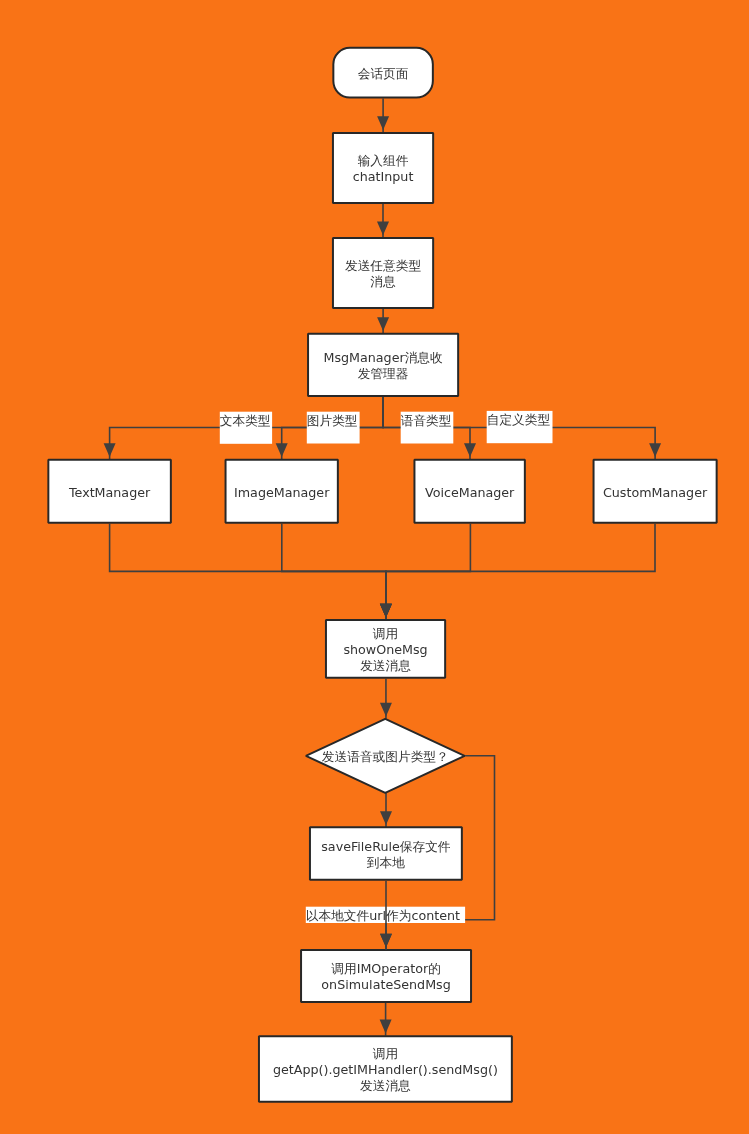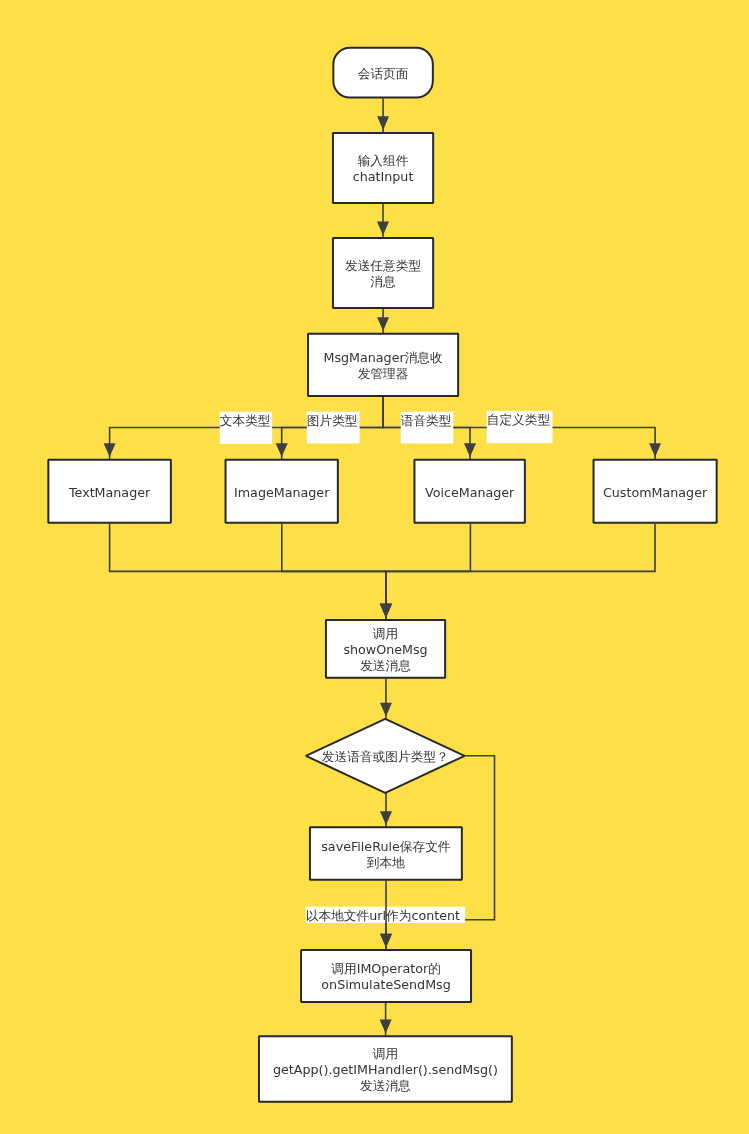--- a/index.html
+++ b/index.html
@@ -1,20 +1,20 @@
 <!DOCTYPE html>
 <html><head>
 <meta charset="utf-8">
 <title>flowchart</title>
 <style>
   html,body{margin:0;padding:0;background:#000;}
   body{width:749px;height:1134px;overflow:hidden;
        font-family:"DejaVu Sans",sans-serif;
        -webkit-font-smoothing:antialiased;}
-  #diagram{position:relative;width:749px;height:1134px;background:#fde047;}
+  #diagram{position:relative;width:749px;height:1134px;background:#f97316;}
   #flow{position:absolute;left:0;top:0;width:749px;height:1134px;
         filter:opacity(100%);}
 
   .node-shape{fill:#fff;stroke:#282828;stroke-width:2.0;stroke-linejoin:bevel;}
   .edge-path{fill:none;stroke:#3f3f3f;stroke-width:1.6;}
   .arrow-head{fill:#3f3f3f;stroke:none;}
   .label-bg{fill:#fff;stroke:none;}
 
   .node-text{fill:#333;font-family:"DejaVu Sans",sans-serif;font-size:12.7px;
              dominant-baseline:alphabetic;white-space:pre;}

